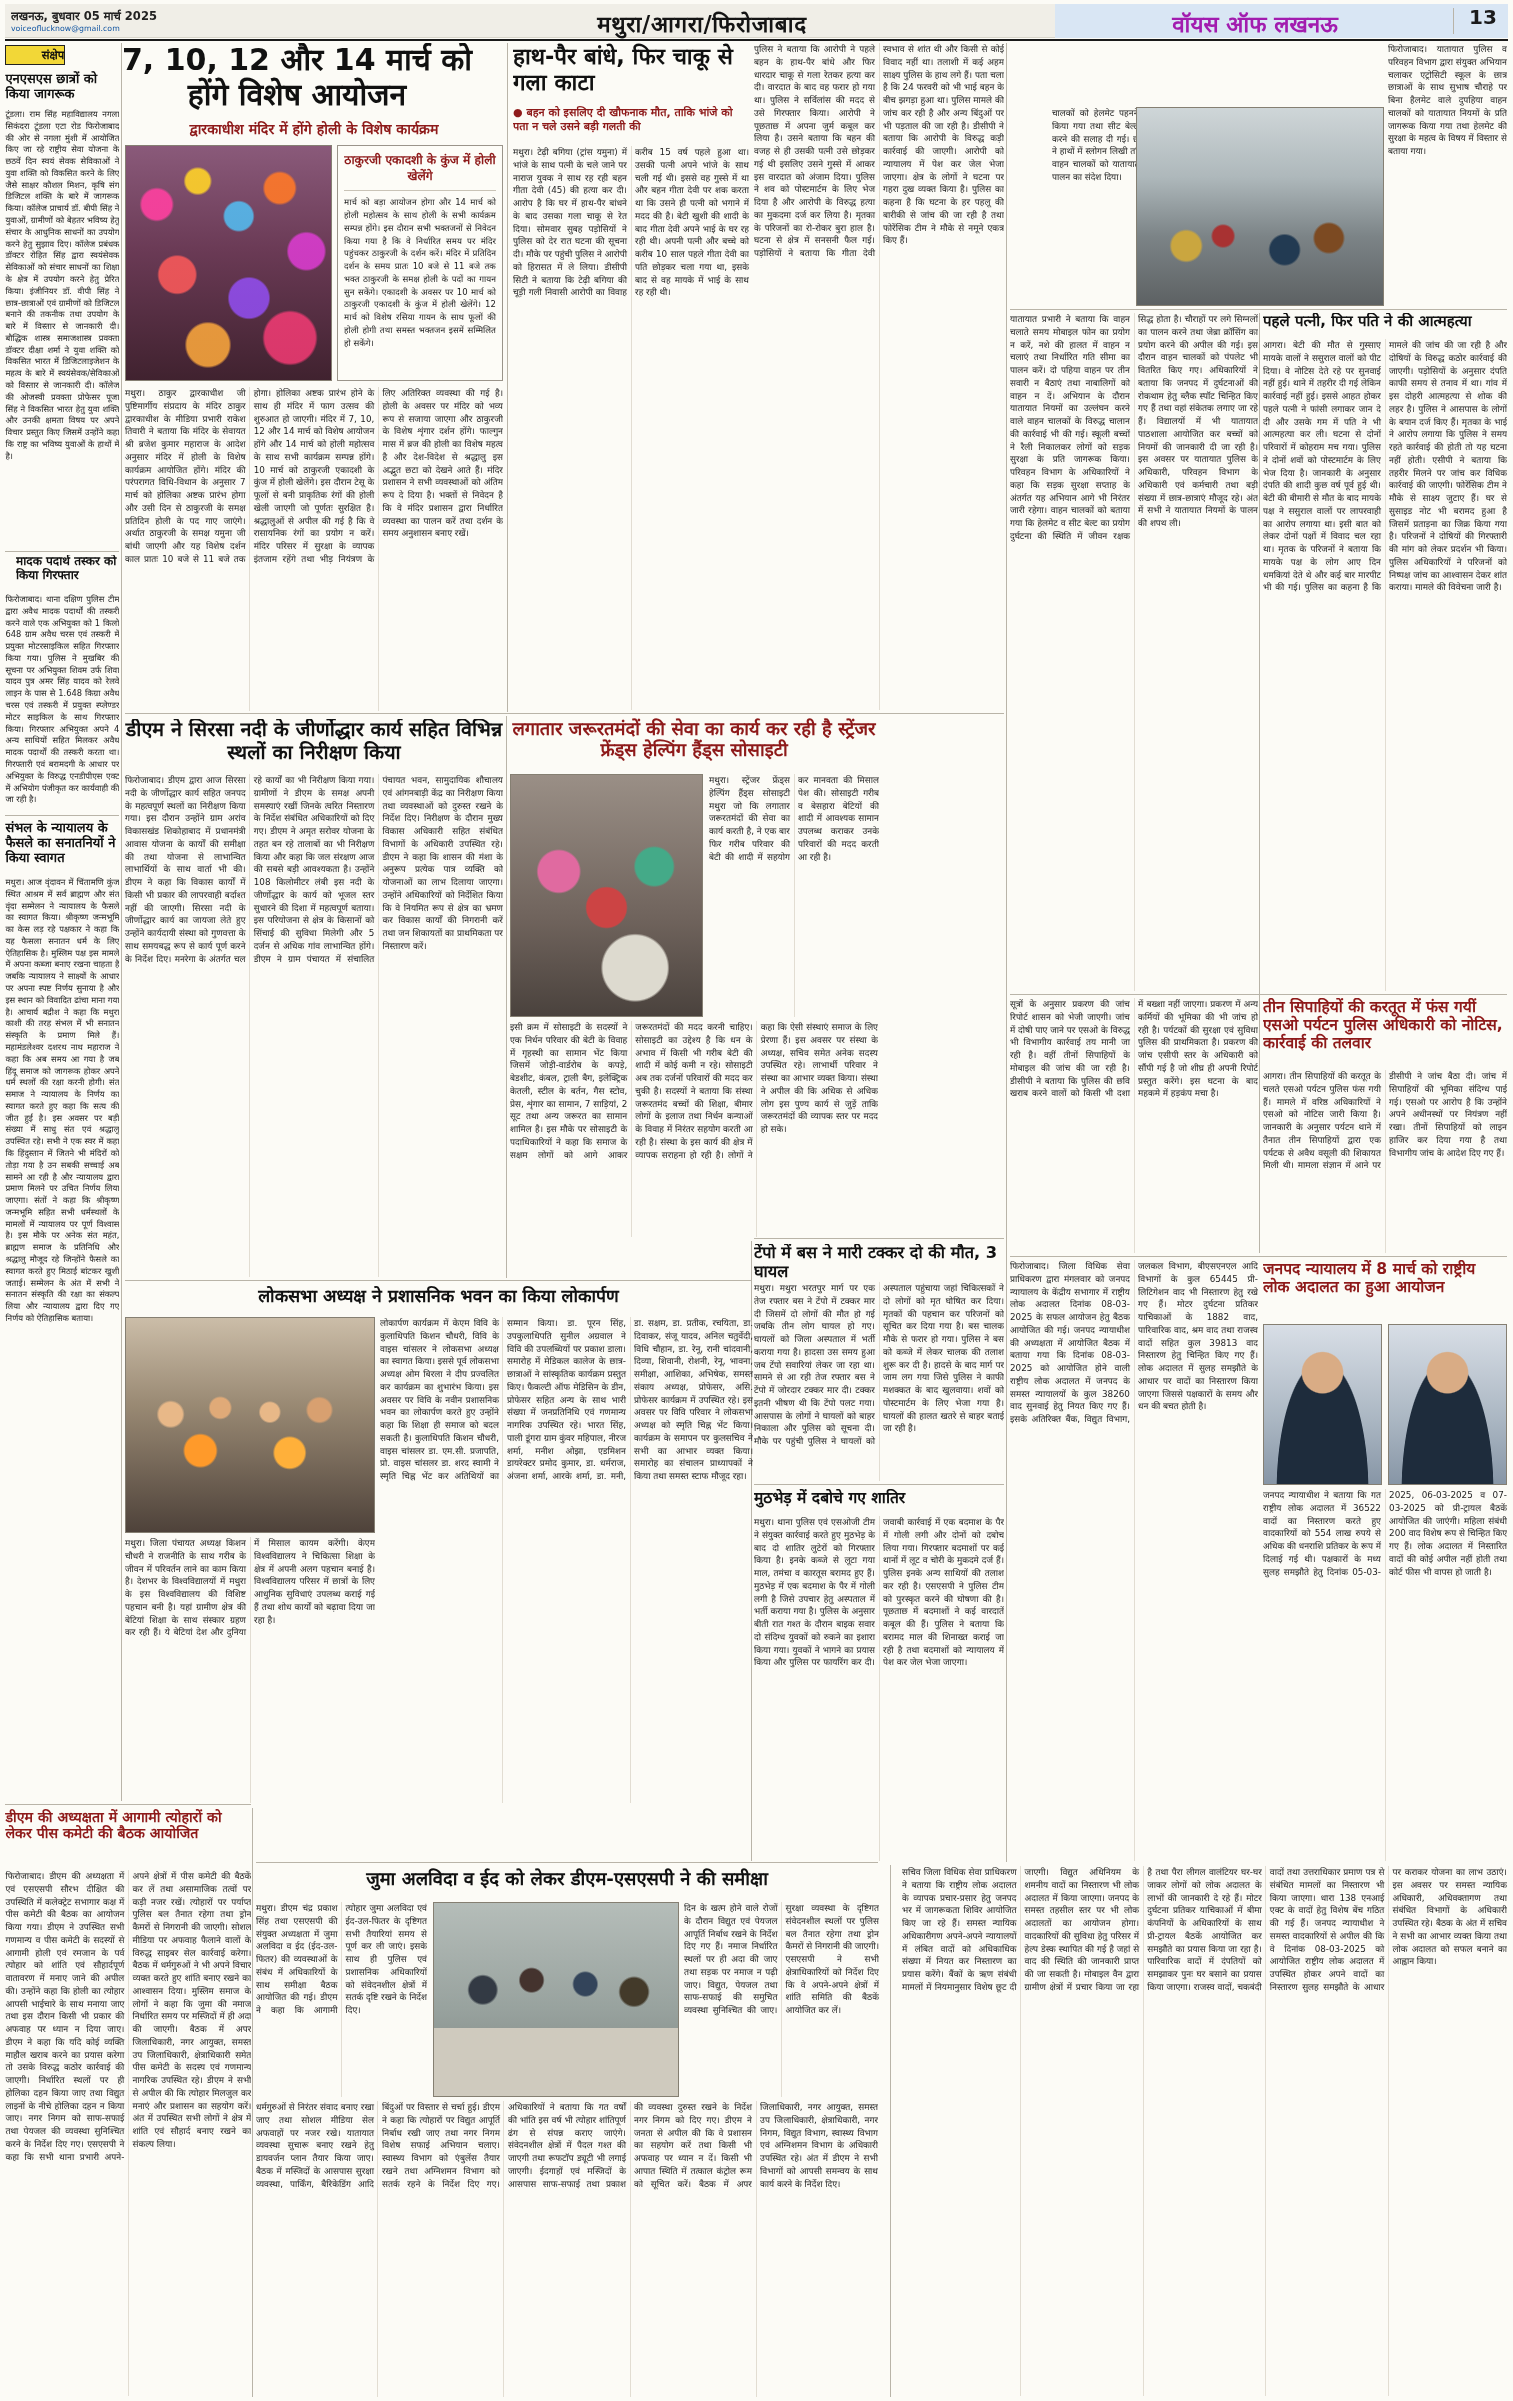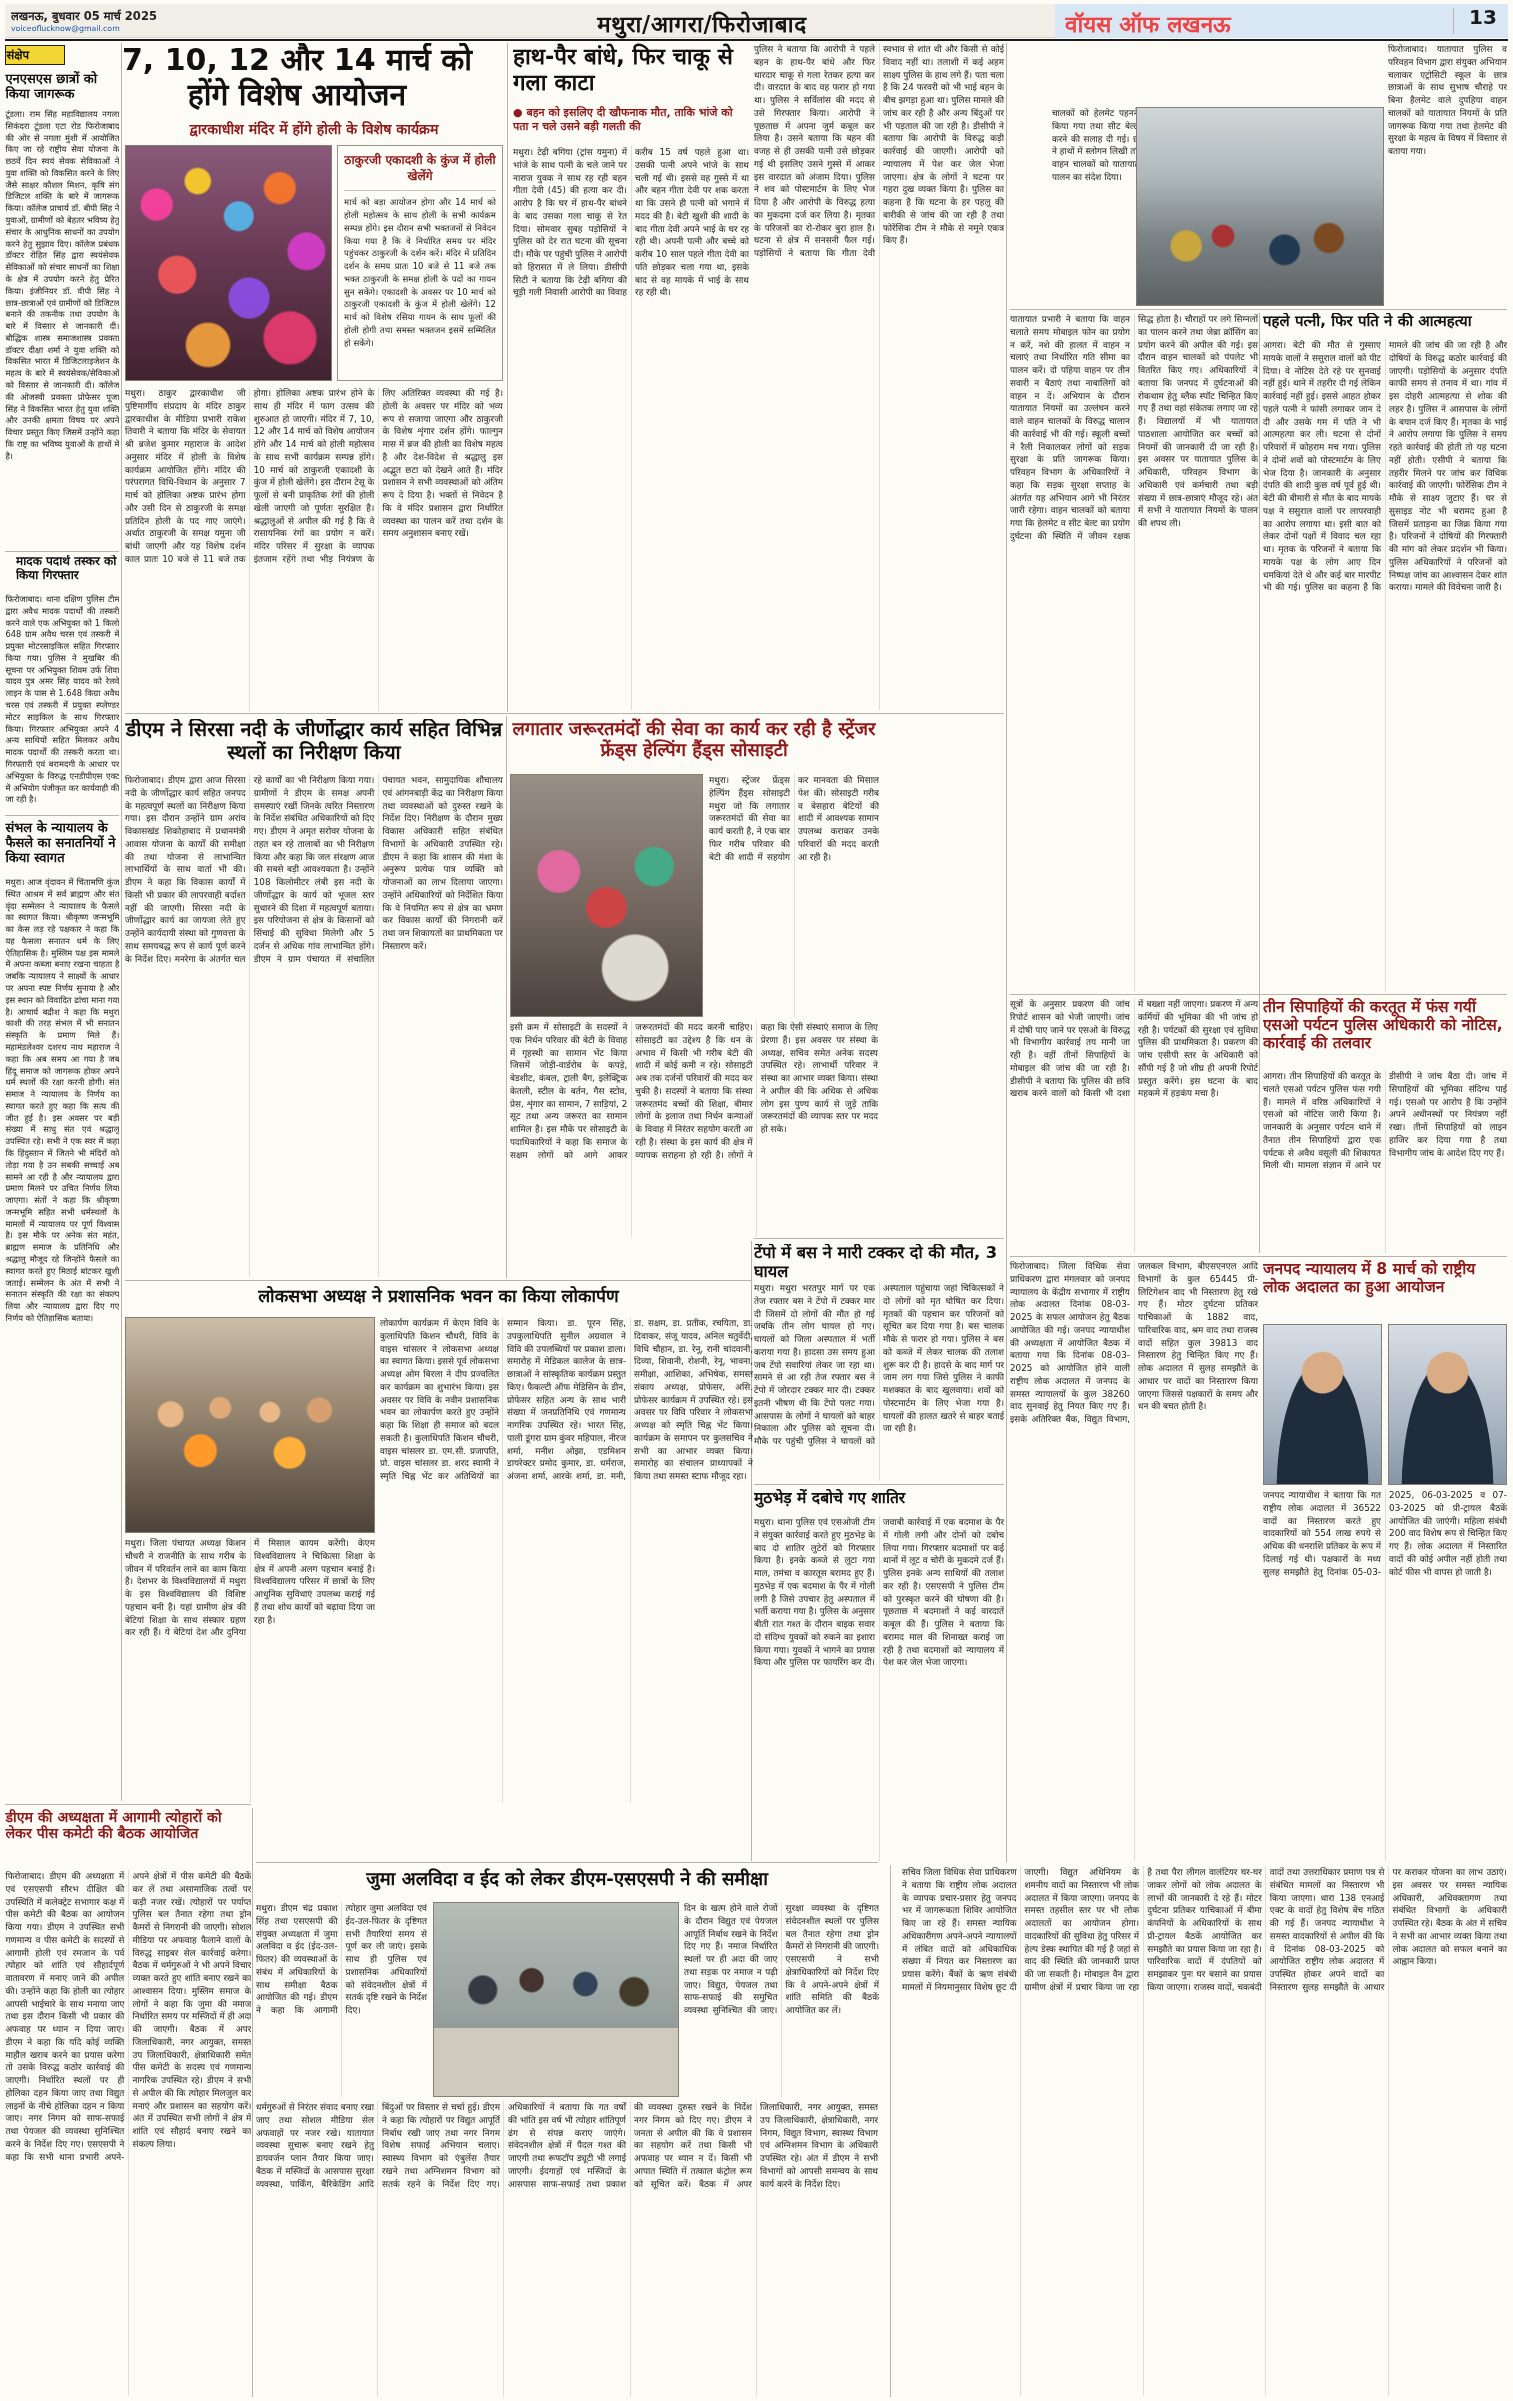--- a/index.html
+++ b/index.html
@@ -4,34 +4,34 @@
 <style>
   html,body{margin:0;padding:0;background:#888;}
   .paper{position:relative;width:1514px;height:2401px;background:#fcfbf6;font-family:"DejaVu Sans","Liberation Sans",sans-serif;color:#1b1b1b;overflow:hidden;margin:0 auto;text-decoration:underline;}
   .abs{position:absolute;box-sizing:border-box;overflow:hidden;}
   
   .hdr-bg{background:#f0eee7;border-bottom:0.7px solid #d8d5ca;}
   .hdr-blue{background:#d9e6f4;}
   .date{font-size:11.5px;font-weight:bold;color:#222;}
   .email{font-size:7.8px;color:#1356a2;}
   .region{font-size:22.4px;font-weight:bold;text-align:center;color:#141414;letter-spacing:0.7px;}
-  .masthead{font-size:22.4px;font-weight:bold;color:#ef4444;text-align:left;}
+  .masthead{font-size:22.4px;font-weight:bold;color:#a21caf;text-align:center;}
   .pagenum{font-size:20px;font-weight:bold;color:#1b1b1b;text-align:center;}
   .hdr-rule{background:#1a1a1a;}
   
   .hl{font-weight:bold;color:#111;line-height:1.16;}
   .maroon{color:#8e1a1a;}
   .center{text-align:center;}
   .body{font-size:8.8px;line-height:1.45;text-align:justify;color:#1e1e1e;}
   .small{font-size:8.3px;line-height:1.42;}
   .cols2{column-count:2;column-gap:8.1px;column-rule:0.7px solid #e2ddd2;}
   .cols3{column-count:3;column-gap:8.1px;column-rule:0.7px solid #e2ddd2;}
   .cols5{column-count:5;column-gap:8.1px;column-rule:0.7px solid #e2ddd2;}
   .kicker{font-size:11px;font-weight:bold;color:#8e1a1a;line-height:1.3;}
-  .tag{background:#f2d737;border:0.7px solid #222;font-weight:bold;font-size:11.5px;text-align:left;line-height:19px;color:#111;}
+  .tag{background:#f2d737;border:0.7px solid #222;font-weight:bold;font-size:11.5px;text-align:right;line-height:19px;color:#111;}
   .vline{background:#b9b4a8;width:0.7px;}
   .hline{background:#b9b4a8;height:0.7px;}
   .photo{border:0.7px solid #857f72;}
   .sidebox{border:1px solid #9a948a;padding:6.8px 6.1px;background:#fdfcf7;}
   .sidebox-h{font-size:12.2px;font-weight:bold;color:#8e1a1a;text-align:center;line-height:1.3;border-bottom:0.7px solid #c9c3b6;padding-bottom:5.4px;margin-bottom:5.4px;}
   .sidebox-b{font-size:8.5px;line-height:1.5;text-align:justify;}
   
   .ph-holi{background:
     radial-gradient(circle at 15% 25%, rgba(255,64,160,.9) 0 6%, transparent 7%),
     radial-gradient(circle at 35% 15%, rgba(255,210,40,.9) 0 5%, transparent 6%),

